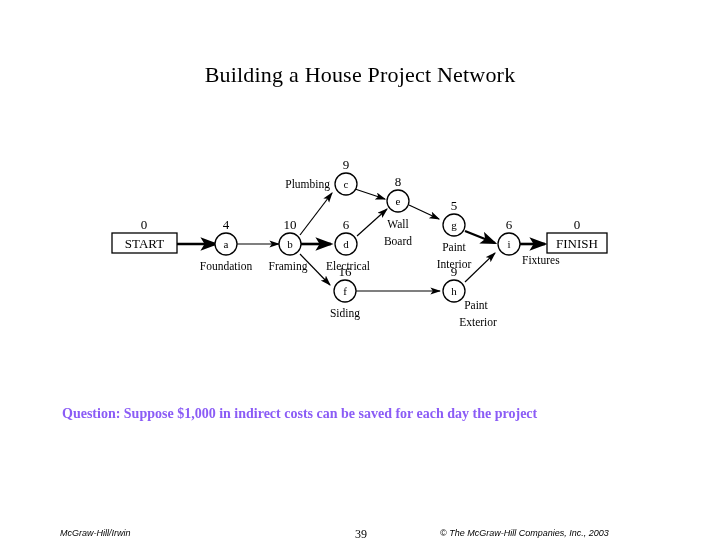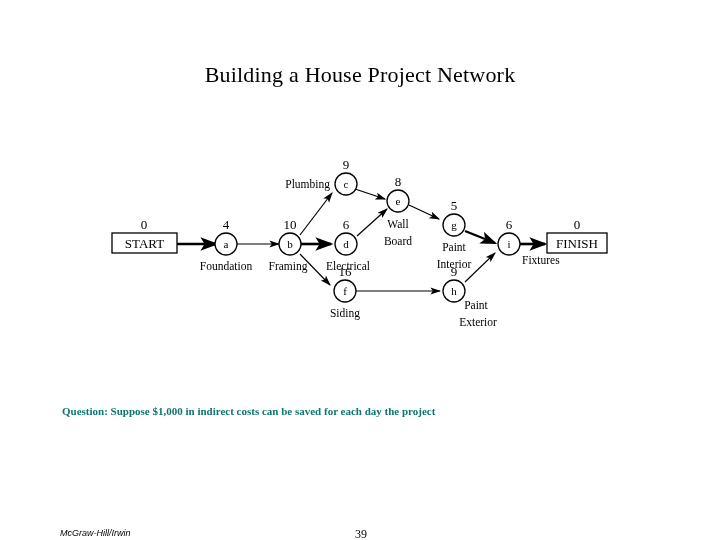--- a/index.html
+++ b/index.html
@@ -63,24 +63,24 @@
     font-size: 13px;
     text-anchor: middle;
     fill: #000000;
   }
   #question-block {
     position: absolute;
     left: 62px;
     top: 385px;
     width: 625px;
     font-family: "Liberation Serif", "DejaVu Serif", serif;
-    font-size: 11px;
+    font-size: 14px;
     font-weight: bold;
     line-height: 1.45;
-    color: #0f766e;
+    color: #8b5cf6;
   }
   #footer {
     position: absolute;
     left: 0;
     top: 505px;
     width: 720px;
     height: 20px;
   }
   .footer-text {
     position: absolute;
@@ -218,15 +218,16 @@
     </svg>
   </div>
 
   <div id="question-block">
     <div>Question: Suppose $1,000 in indirect costs can be saved for each day the project</div>
   </div>
 
   <div id="footer">
     <div class="footer-text" id="footer-left">McGraw-Hill/Irwin</div>
     <div class="footer-text" id="footer-center">39</div>
+    <div class="footer-text" id="footer-right">© The McGraw-Hill Companies, Inc., 2003</div>
   </div>
 
 </div>
 
 </body></html>

